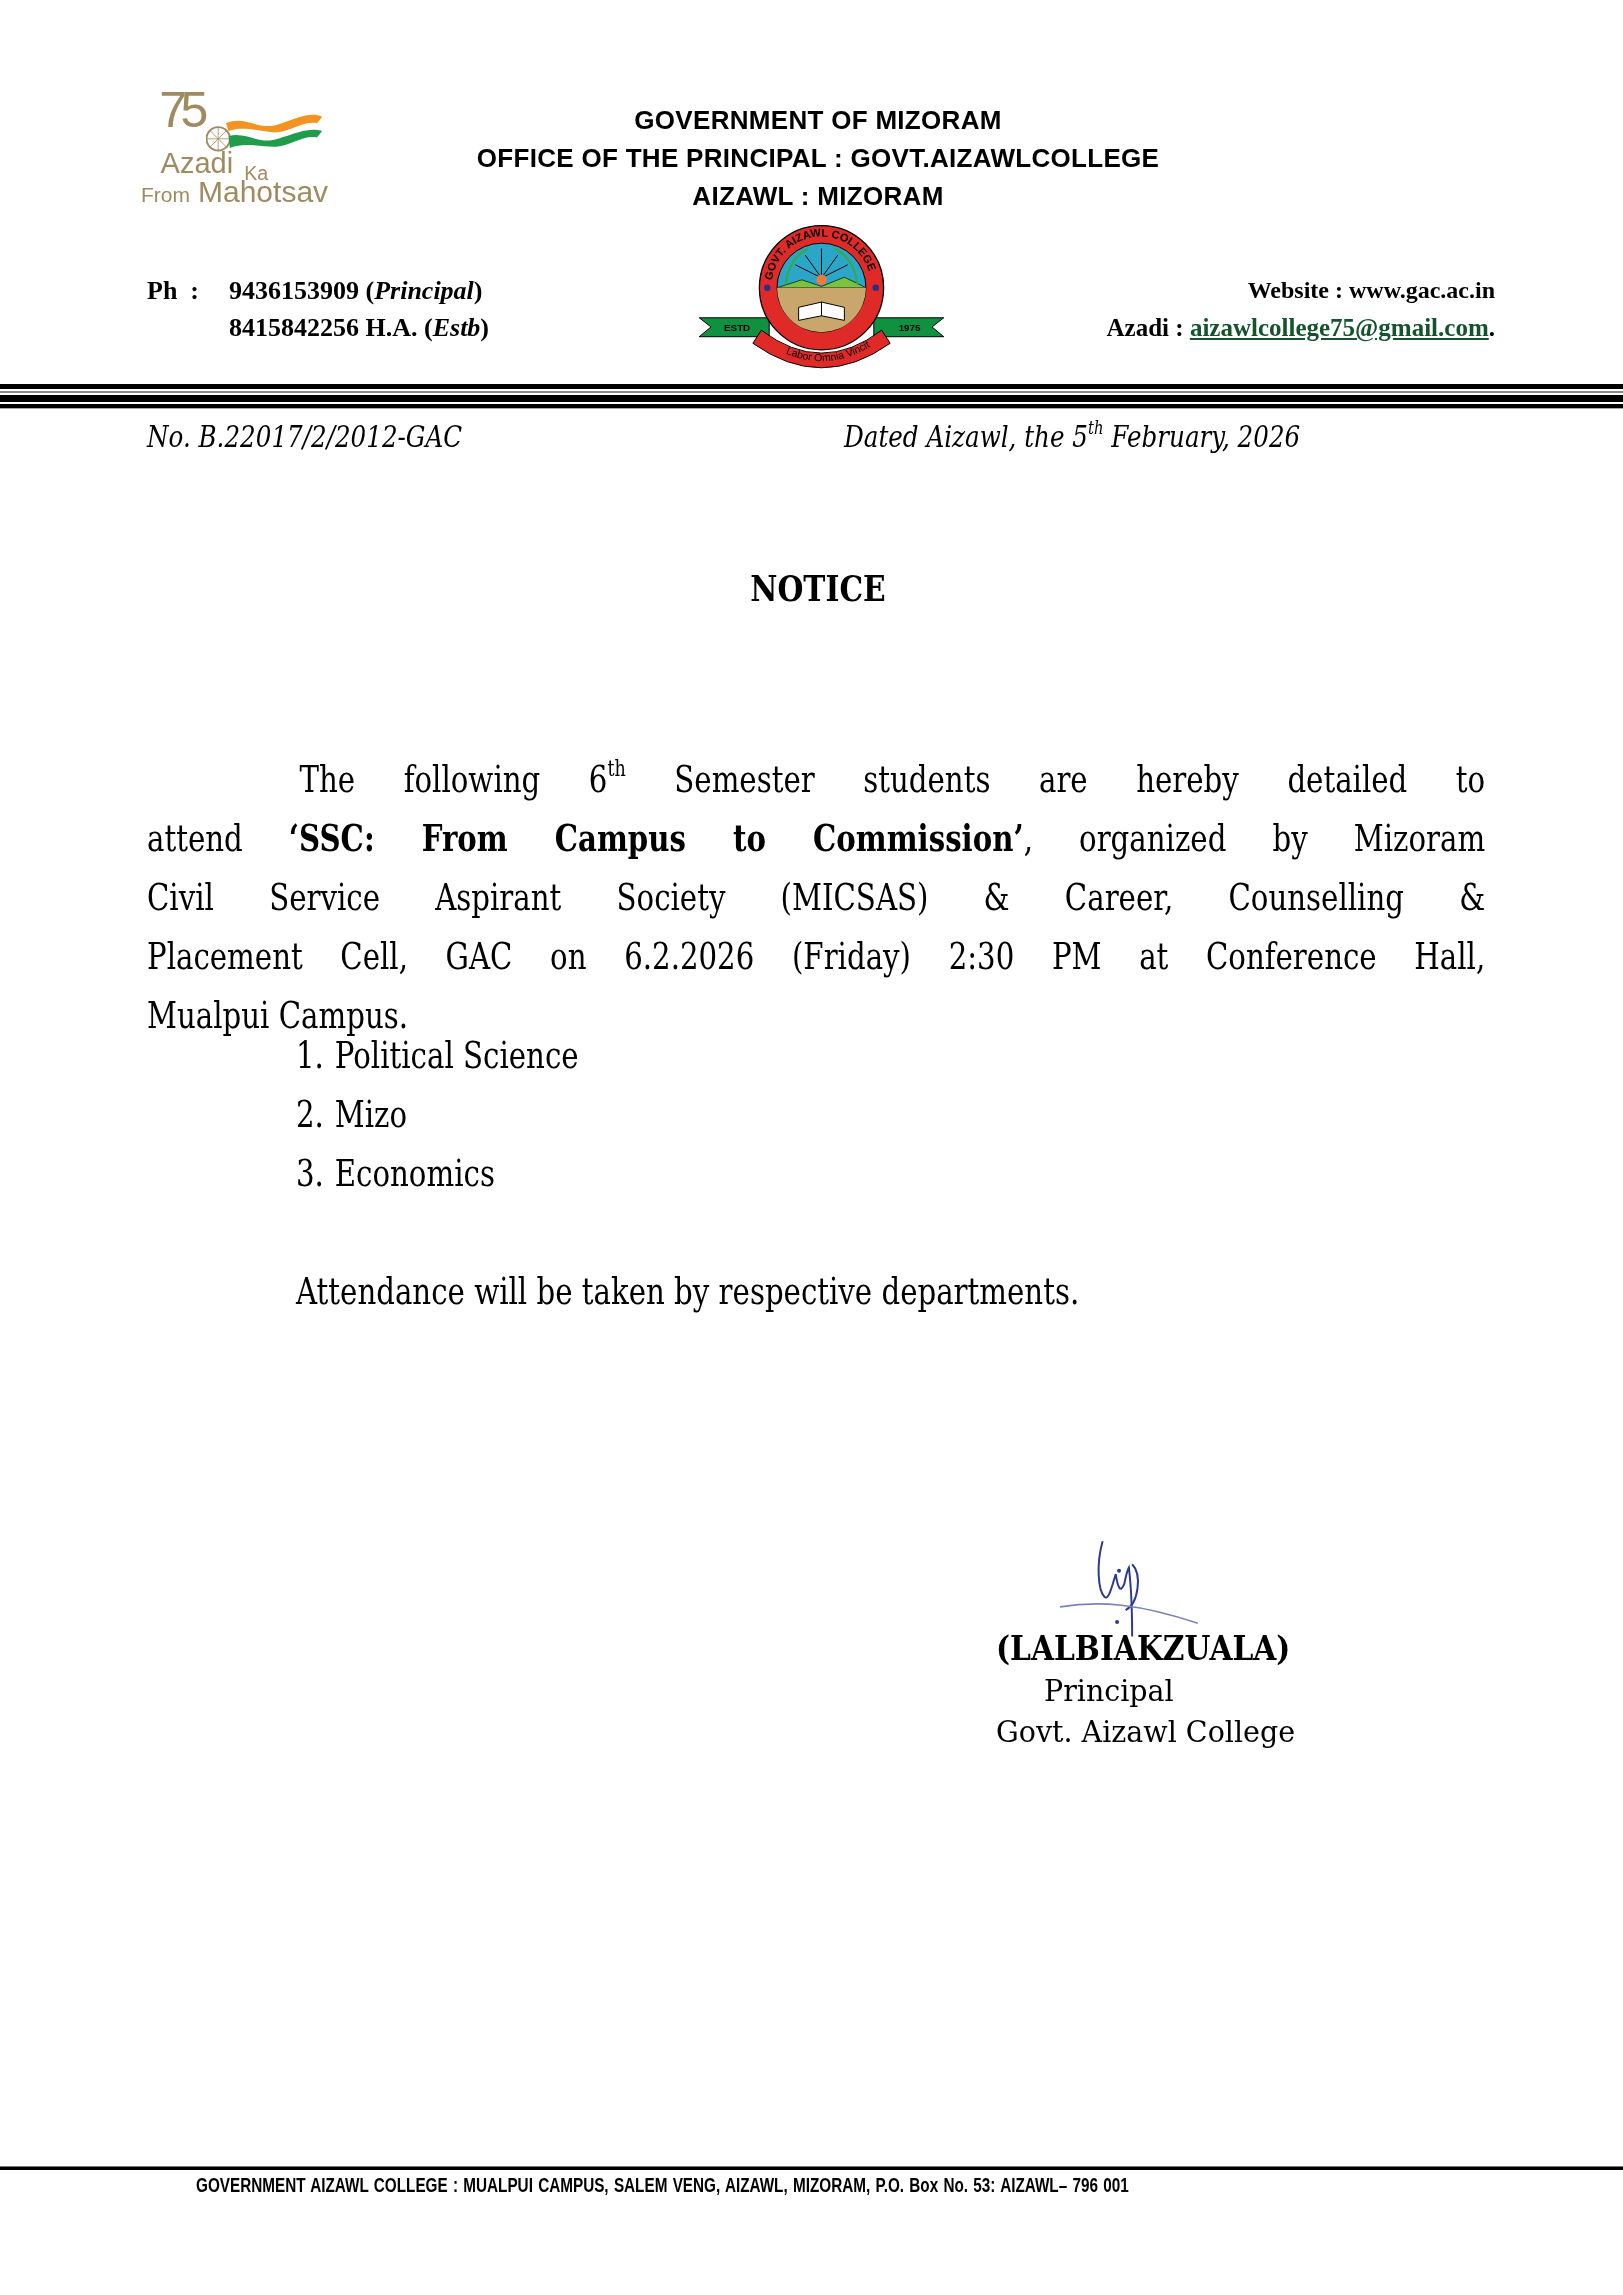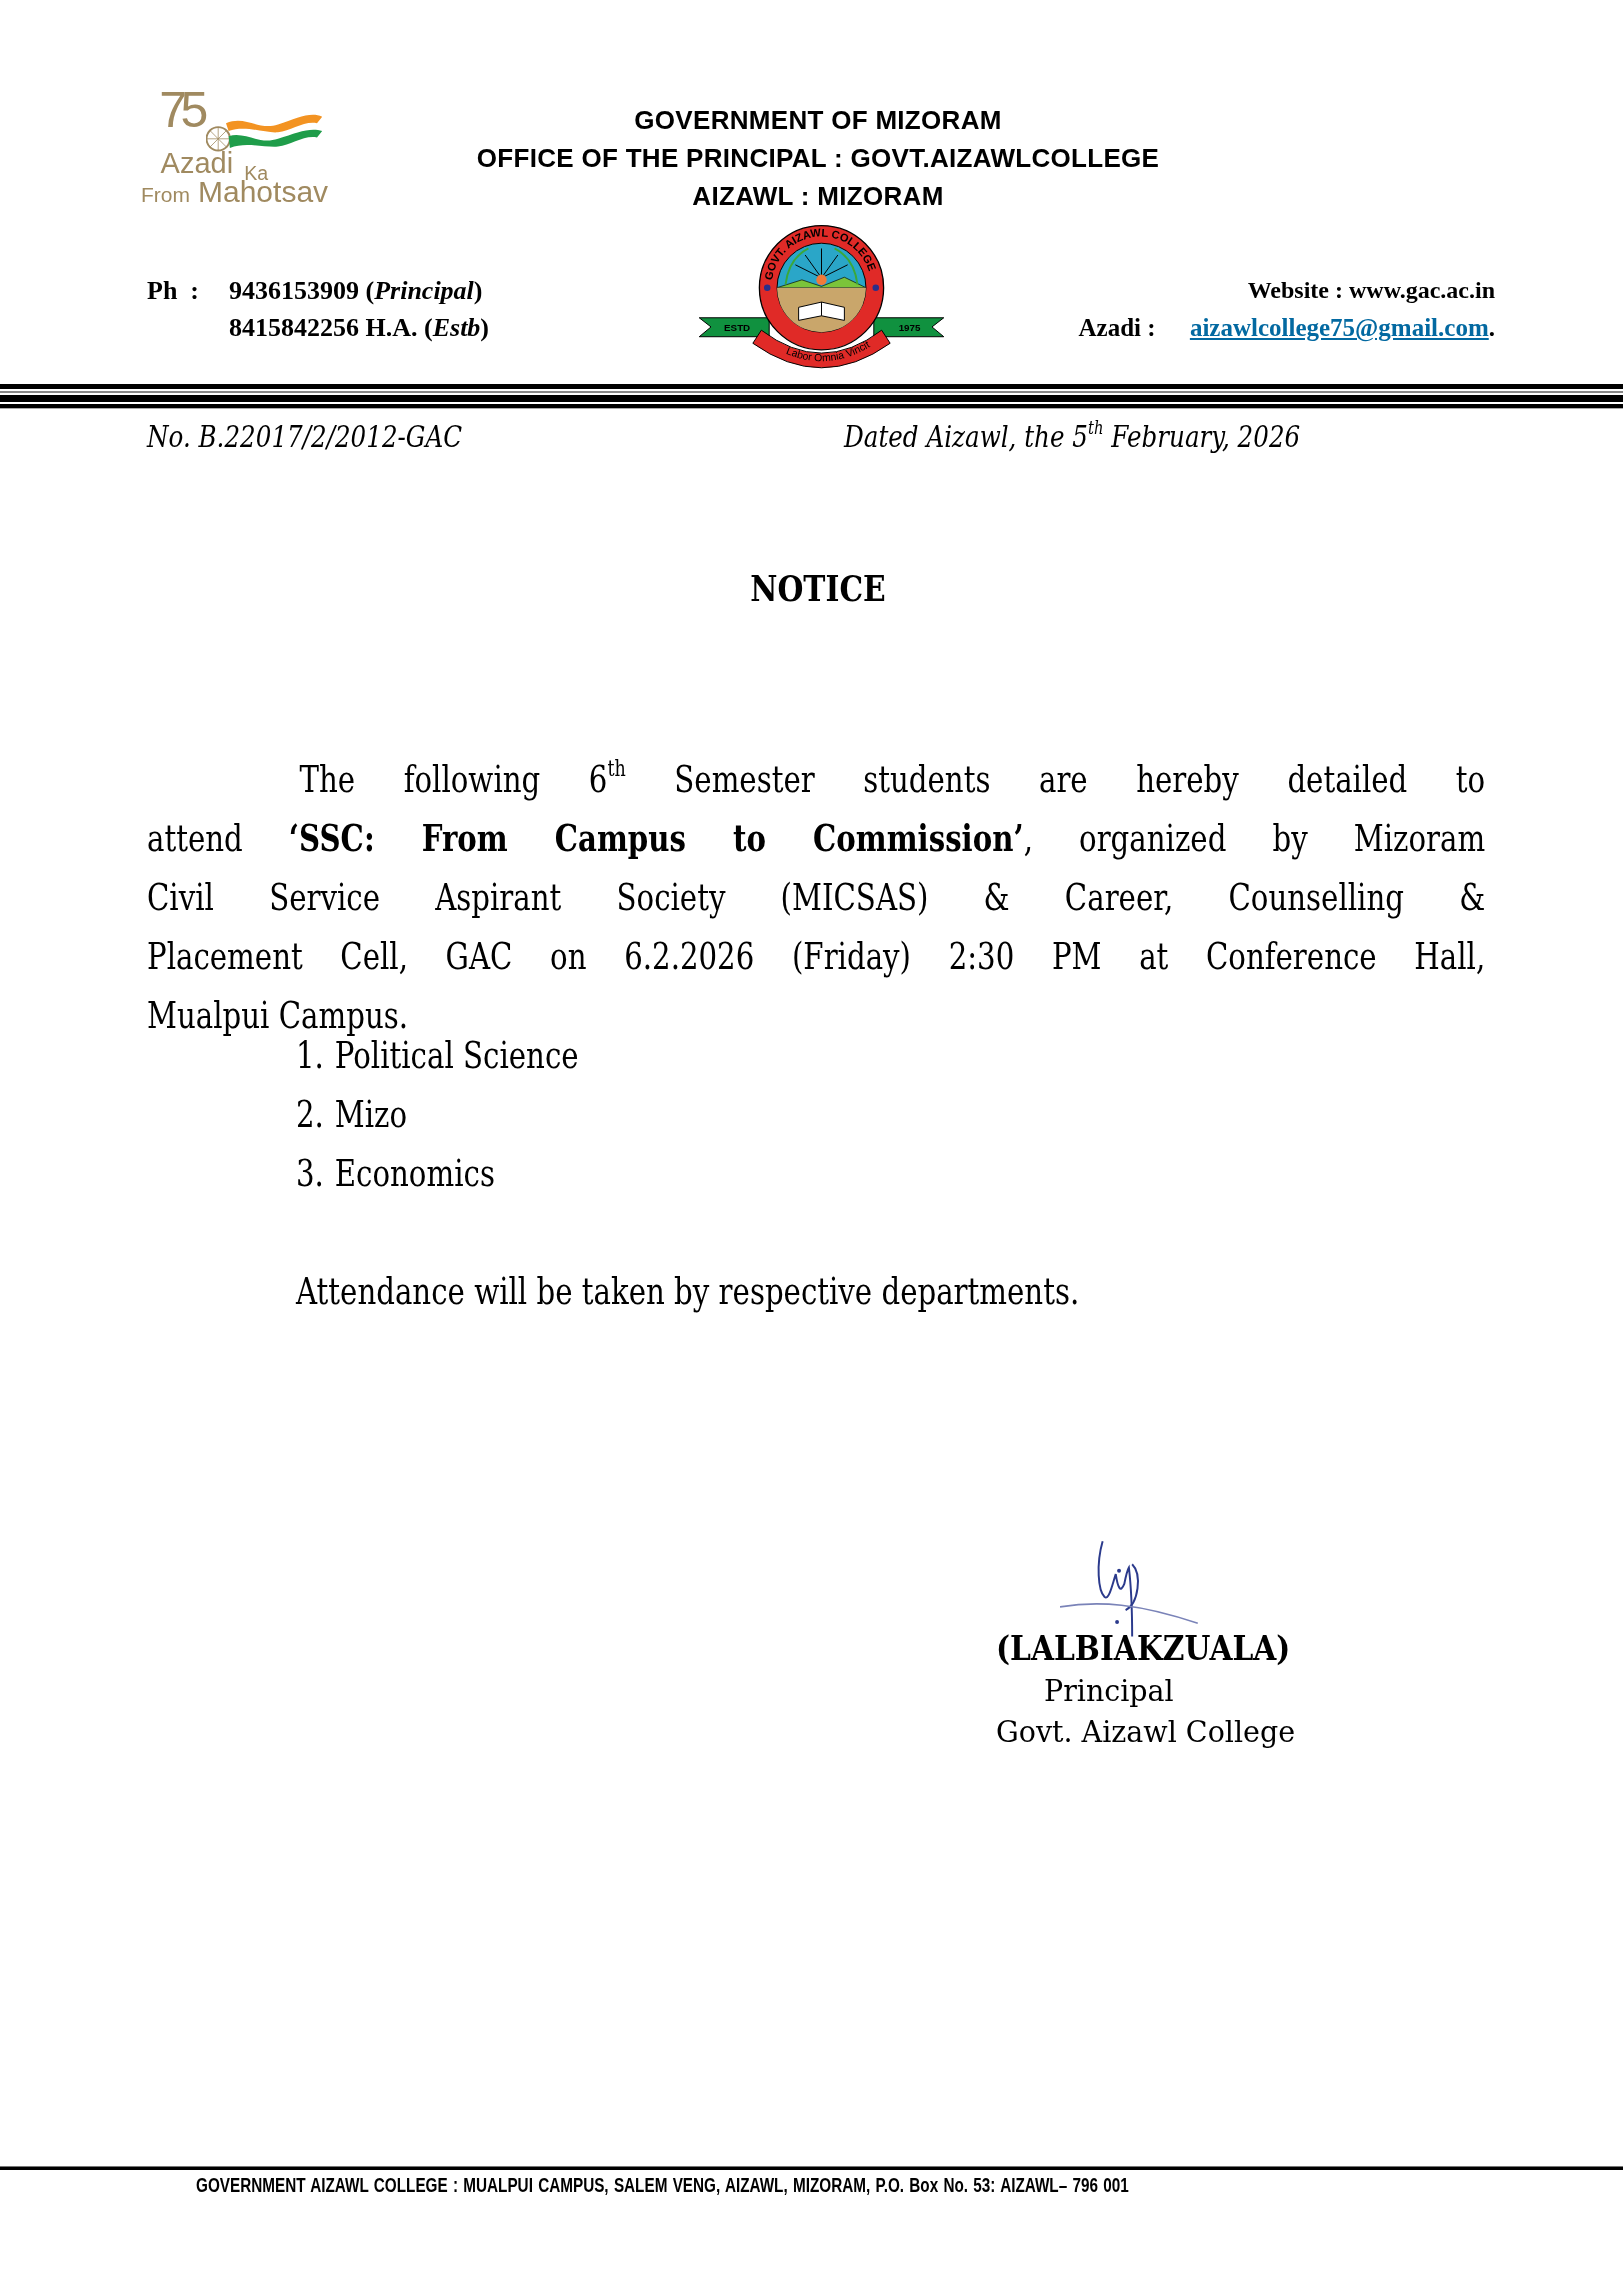--- a/index.html
+++ b/index.html
@@ -25,21 +25,21 @@
   .ph-row { white-space: nowrap; }
   .ph-label { display: inline-block; width: 82px; }
   .ph-indent { display: inline-block; width: 82px; }
   .ph-block i { font-weight: bold; }
 
   .emblem { left: 694px; top: 222px; width: 255px; height: 151px; }
 
   .contact-block { right: 128px; top: 272px; text-align: right; font-family: "Liberation Serif", serif; font-weight: bold; line-height: 37px; }
   .website-row { font-size: 24px; }
   .email-row { font-size: 25px; }
-  .email-link { color: #0369a1; text-decoration: underline; margin-left: 28px; }
+  .email-link { color: #14532d; text-decoration: underline; }
 
   .rule { left: 0; width: 1623px; background: #000; }
   .r1 { top: 384px; height: 4.6px; }
   .r2 { top: 391px; height: 2px; background: #888; }
   .r3 { top: 395px; height: 6.5px; }
   .r4 { top: 404px; height: 3.9px; }
   .r5 { top: 408px; height: 1.3px; background: #aaa; }
 
   .ref-no { left: 147px; top: 419px; font-family: "DejaVu Serif", serif; font-style: italic; font-size: 30px; transform: scaleX(0.82); transform-origin: left top; white-space: nowrap; }
   .dated { left: 844px; top: 419px; font-family: "DejaVu Serif", serif; font-style: italic; font-size: 30px; transform: scaleX(0.82); transform-origin: left top; white-space: nowrap; }

